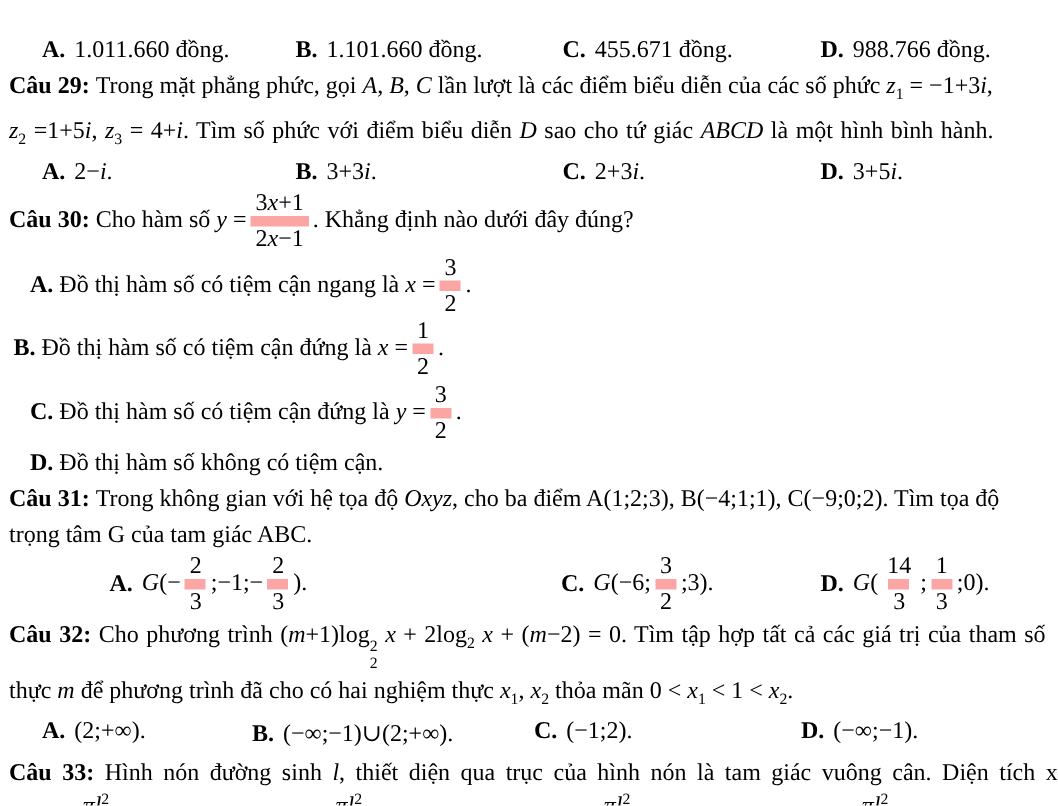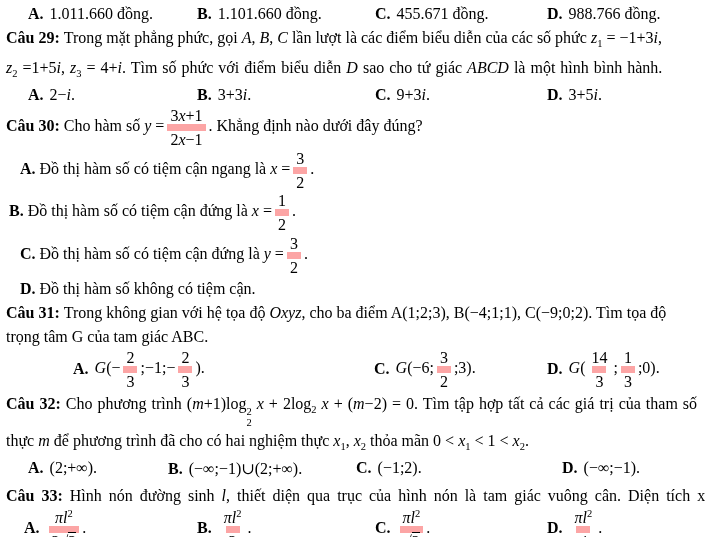--- a/index.html
+++ b/index.html
@@ -21,32 +21,32 @@
   .frac .den{border-top:7px solid #fca5a5}
   .rad{border-top:1px solid #000}
   .orow{position:relative;margin:0 0 1px}
   .opt{position:absolute;top:0;white-space:nowrap}
   .olabel{font-weight:bold;margin-right:6px}
 </style>
 </head>
 <body>
 
 <div id="doc">
-    <div class="orow" style="height: 20px;">
+    <div class="orow" style="height: 20px; margin-top: 20px;">
       <span class="opt" style="left: 28px;"><span class="olabel">A.</span><span>1.011.660 đồng.</span></span>
       <span class="opt" style="left: 197px;"><span class="olabel">B.</span><span>1.101.660 đồng.</span></span>
       <span class="opt" style="left: 375px;"><span class="olabel">C.</span><span>455.671 đồng.</span></span>
       <span class="opt" style="left: 547px;"><span class="olabel">D.</span><span>988.766 đồng.</span></span>
     </div>
     <div class="line"><span class="b">Câu 29: </span><span>Trong mặt phẳng phức, gọi </span><span class="mrun"><span class="it">A</span><span>, </span><span class="it">B</span><span>, </span><span class="it">C</span></span><span> lần lượt là các điểm biểu diễn của các số phức </span><span class="mrun"><span class="it">z</span><span class="sub">1</span><span> = −1+3</span><span class="it">i</span><span>,</span></span></div>
     <div class="line" style="word-spacing: 1px;"><span class="mrun"><span class="it">z</span><span class="sub">2</span><span> =1+5</span><span class="it">i</span><span>, </span><span class="it">z</span><span class="sub">3</span><span> = 4+</span><span class="it">i</span><span>.</span></span><span> Tìm số phức với điểm biểu diễn </span><span class="mrun"><span class="it">D</span></span><span> sao cho tứ giác </span><span class="mrun"><span class="it">ABCD</span></span><span> là một hình bình hành.</span></div>
     <div class="orow" style="height: 20px;">
       <span class="opt" style="left: 28px;"><span class="olabel">A.</span><span class="mrun"><span>2−</span><span class="it">i</span><span>.</span></span></span>
       <span class="opt" style="left: 197px;"><span class="olabel">B.</span><span class="mrun"><span>3+3</span><span class="it">i</span><span>.</span></span></span>
-      <span class="opt" style="left: 375px;"><span class="olabel">C.</span><span class="mrun"><span>9+3</span><span class="it">i</span><span>.</span></span></span>
+      <span class="opt" style="left: 375px;"><span class="olabel">C.</span><span class="mrun"><span>2+3</span><span class="it">i</span><span>.</span></span></span>
       <span class="opt" style="left: 547px;"><span class="olabel">D.</span><span class="mrun"><span>3+5</span><span class="it">i</span><span>.</span></span></span>
     </div>
     <div class="line"><span class="b">Câu 30: </span><span>Cho hàm số </span><span class="mrun"><span class="it">y</span><span> =</span></span><span class="frac">
         <span class="num"><span>3</span><span class="it">x</span><span>+1</span></span>
         <span class="den"><span>2</span><span class="it">x</span><span>−1</span></span>
       </span><span>. Khẳng định nào dưới đây đúng?</span></div>
     <div class="line" style="padding-left: 20px;"><span class="b">A. </span><span>Đồ thị hàm số có tiệm cận ngang là </span><span class="mrun"><span class="it">x</span><span> =</span></span><span class="frac">
         <span class="num"><span>3</span></span>
         <span class="den"><span>2</span></span>
       </span><span>.</span></div>
@@ -83,21 +83,21 @@
     </div>
     <div class="line" style="word-spacing: 1px;"><span class="b">Câu 32: </span><span>Cho phương trình </span><span class="mrun"><span>(</span><span class="it">m</span><span>+1)log</span><span class="stack">
           <span>2</span>
           <span>2</span>
         </span><span> </span><span class="it">x</span><span> + 2log</span><span class="sub">2</span><span> </span><span class="it">x</span><span> + (</span><span class="it">m</span><span>−2) = 0</span></span><span>. Tìm tập hợp tất cả các giá trị của tham số</span></div>
     <div class="line"><span>thực </span><span class="mrun"><span class="it">m</span></span><span> để phương trình đã cho có hai nghiệm thực </span><span class="mrun"><span class="it">x</span><span class="sub">1</span><span>, </span><span class="it">x</span><span class="sub">2</span></span><span> thỏa mãn </span><span class="mrun"><span>0 &lt; </span><span class="it">x</span><span class="sub">1</span><span> &lt; 1 &lt; </span><span class="it">x</span><span class="sub">2</span></span><span>.</span></div>
     <div class="orow" style="height: 24px;">
       <span class="opt" style="left: 28px;"><span class="olabel">A.</span><span class="mrun"><span>(2;+∞).</span></span></span>
       <span class="opt" style="left: 168px;"><span class="olabel">B.</span><span class="mrun"><span>(−∞;−1)∪(2;+∞).</span></span></span>
       <span class="opt" style="left: 356px;"><span class="olabel">C.</span><span class="mrun"><span>(−1;2).</span></span></span>
-      <span class="opt" style="left: 562px;"><span class="olabel">D.</span><span class="mrun"><span>(−∞;−1).</span></span></span>
+      <span class="opt" style="left: 534px;"><span class="olabel">D.</span><span class="mrun"><span>(−∞;−1).</span></span></span>
     </div>
     <div class="line" style="word-spacing: 3px;"><span class="b">Câu 33: </span><span> Hình nón đường sinh </span><span class="mrun"><span class="it">l</span></span><span>, thiết diện qua trục của hình nón là tam giác vuông cân. Diện tích xung</span></div>
     <div class="orow" style="height: 46px;">
       <span class="opt" style="left: 24px;"><span class="olabel">A.</span><span class="frac">
           <span class="num"><span class="it">πl</span><span class="sup">2</span></span>
           <span class="den"><span>2</span><span><span>√</span><span class="rad">2</span></span></span>
         </span><span class="mrun"><span>.</span></span></span>
       <span class="opt" style="left: 197px;"><span class="olabel">B.</span><span class="frac">
           <span class="num"><span class="it">πl</span><span class="sup">2</span></span>
           <span class="den"><span>2</span></span>

